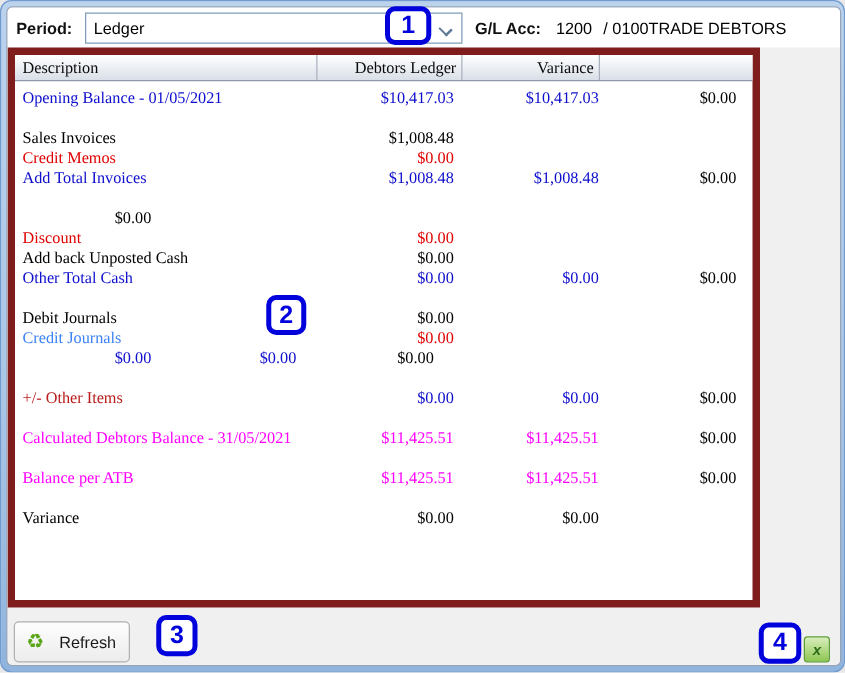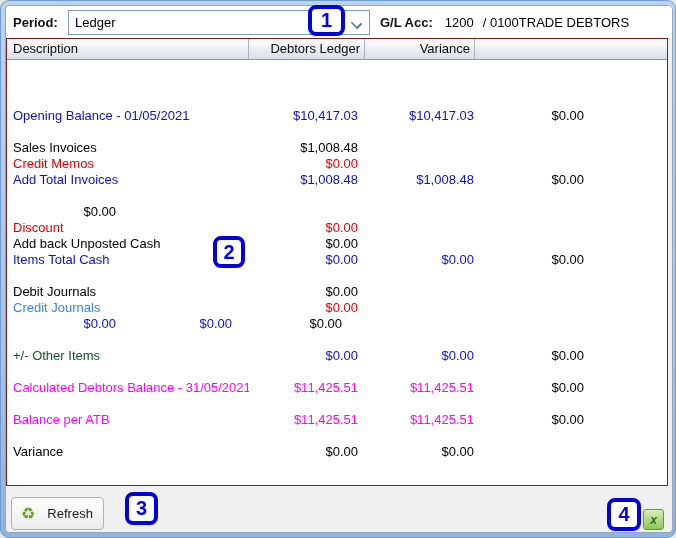--- a/index.html
+++ b/index.html
@@ -37,35 +37,35 @@
     transform: rotate(45deg) scale(1, .8);
   }
   .gl-group { position: absolute; left: 374px; top: 9px; display: flex; align-items: center; }
   .gl-label { font-weight: bold; color: #111; }
   .gl-val { margin-left: 12px; }
   .gl-sub { margin-left: 9px; }
   .gl-name { }
 
   
   .table {
-    position: absolute; left: 0; top: 32px; width: 662px; height: 448px;
-    background: #fff; border: 1px solid #7f1d1d;
+    position: absolute; left: 0; top: 32px; width: 602px; height: 448px;
+    background: #fff; border: 6px solid #7f1d1d; font-family: Liberation Serif, serif;
   }
   .thead {
     display: flex; height: 21px;
     background: linear-gradient(180deg, #ffffff 0%, #eef1f5 45%, #d9dfe8 100%);
     border-bottom: 1px solid #8e98a8;
   }
   .th { border-right: 1px solid #a9b1bf; line-height: 20px; color: #0a0a0a; }
   .th-desc { width: 242px; padding-left: 6px; }
   .th-num { width: 116px; text-align: right; padding-right: 4px; }
   .th-var { width: 110px; text-align: right; padding-right: 4px; }
   .th-fill { flex: 1; border-right: none; }
 
-  .tbody { padding-top: 5px; margin-top: 43px; }
+  .tbody { padding-top: 5px; }
   .trow { display: flex; height: 16px; line-height: 16px; }
   .cell { display: block; white-space: nowrap; overflow: hidden; }
   .c-desc { width: 242px; padding-left: 6px; }
   .c-num { width: 116px; text-align: right; padding-right: 7px; }
   .trow .c-num:last-child { width: 110px; }
 
   
   .footer { position: absolute; left: 0; top: 481px; width: 100%; height: 47px; background: #f0f0f0; }
   .refresh-btn {
     position: absolute; left: 5px; top: 10px; width: 93px; height: 33px;
@@ -162,21 +162,21 @@
             <span class="cell c-num" style="color: rgb(224, 0, 0);"></span>
             <span class="cell c-num" style="color: rgb(0, 0, 0);"></span>
           </div>
           <div class="trow">
             <span class="cell c-desc" style="color: rgb(0, 0, 0);">Add back Unposted Cash</span>
             <span class="cell c-num" style="color: rgb(0, 0, 0);">$0.00</span>
             <span class="cell c-num" style="color: rgb(0, 0, 0);"></span>
             <span class="cell c-num" style="color: rgb(0, 0, 0);"></span>
           </div>
           <div class="trow">
-            <span class="cell c-desc" style="color: rgb(14, 14, 205);">Items Total Cash</span>
+            <span class="cell c-desc" style="color: rgb(14, 14, 205);">Other Total Cash</span>
             <span class="cell c-num" style="color: rgb(14, 14, 205);">$0.00</span>
             <span class="cell c-num" style="color: rgb(14, 14, 205);">$0.00</span>
             <span class="cell c-num" style="color: rgb(0, 0, 0);">$0.00</span>
           </div>
           <div class="trow"></div>
           <div class="trow">
             <span class="cell c-desc" style="color: rgb(0, 0, 0);">Debit Journals</span>
             <span class="cell c-num" style="color: rgb(0, 0, 0);">$0.00</span>
             <span class="cell c-num" style="color: rgb(0, 0, 0);"></span>
             <span class="cell c-num" style="color: rgb(0, 0, 0);"></span>
@@ -187,21 +187,21 @@
             <span class="cell c-num" style="color: rgb(224, 0, 0);"></span>
             <span class="cell c-num" style="color: rgb(0, 0, 0);"></span>
           </div>
           <div class="trow">
             <span class="cell c-num" style="color: rgb(14, 14, 205);">$0.00</span>
             <span class="cell c-num" style="color: rgb(14, 14, 205);">$0.00</span>
             <span class="cell c-num" style="color: rgb(0, 0, 0);">$0.00</span>
           </div>
           <div class="trow"></div>
           <div class="trow">
-            <span class="cell c-desc" style="color: #14532d;">+/- Other Items</span>
+            <span class="cell c-desc" style="color: #b91c1c;">+/- Other Items</span>
             <span class="cell c-num" style="color: rgb(14, 14, 205);">$0.00</span>
             <span class="cell c-num" style="color: rgb(14, 14, 205);">$0.00</span>
             <span class="cell c-num" style="color: rgb(0, 0, 0);">$0.00</span>
           </div>
           <div class="trow"></div>
           <div class="trow">
             <span class="cell c-desc" style="color: rgb(255, 0, 255);">Calculated Debtors Balance - 31/05/2021</span>
             <span class="cell c-num" style="color: rgb(255, 0, 255);">$11,425.51</span>
             <span class="cell c-num" style="color: rgb(255, 0, 255);">$11,425.51</span>
             <span class="cell c-num" style="color: rgb(0, 0, 0);">$0.00</span>

